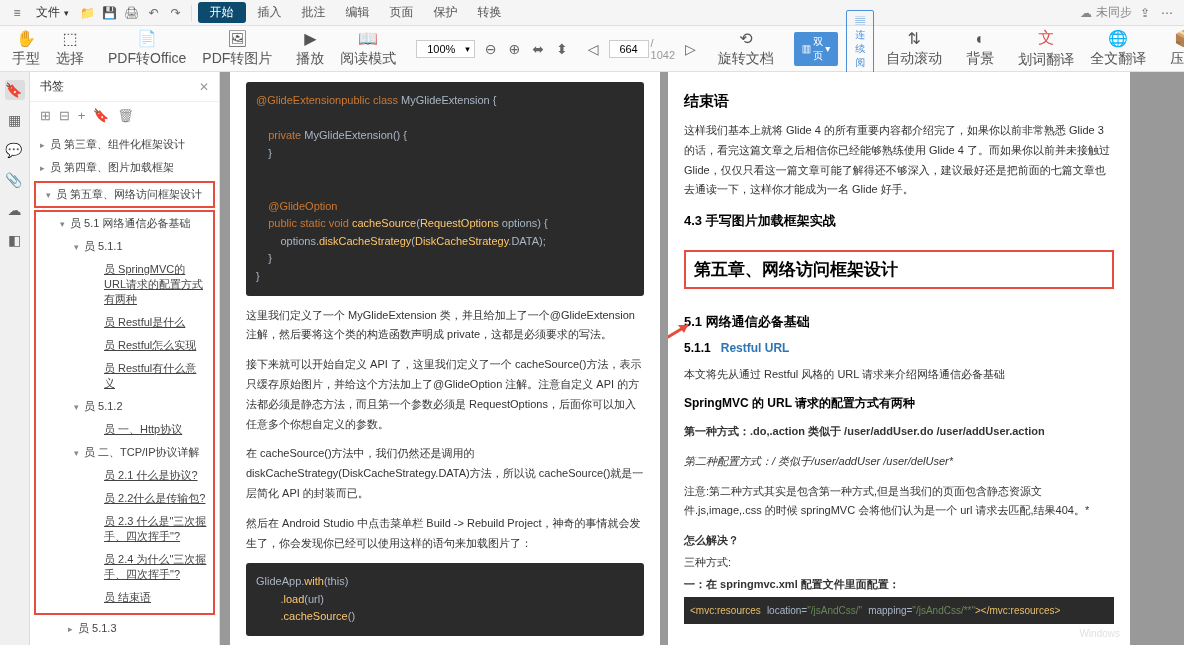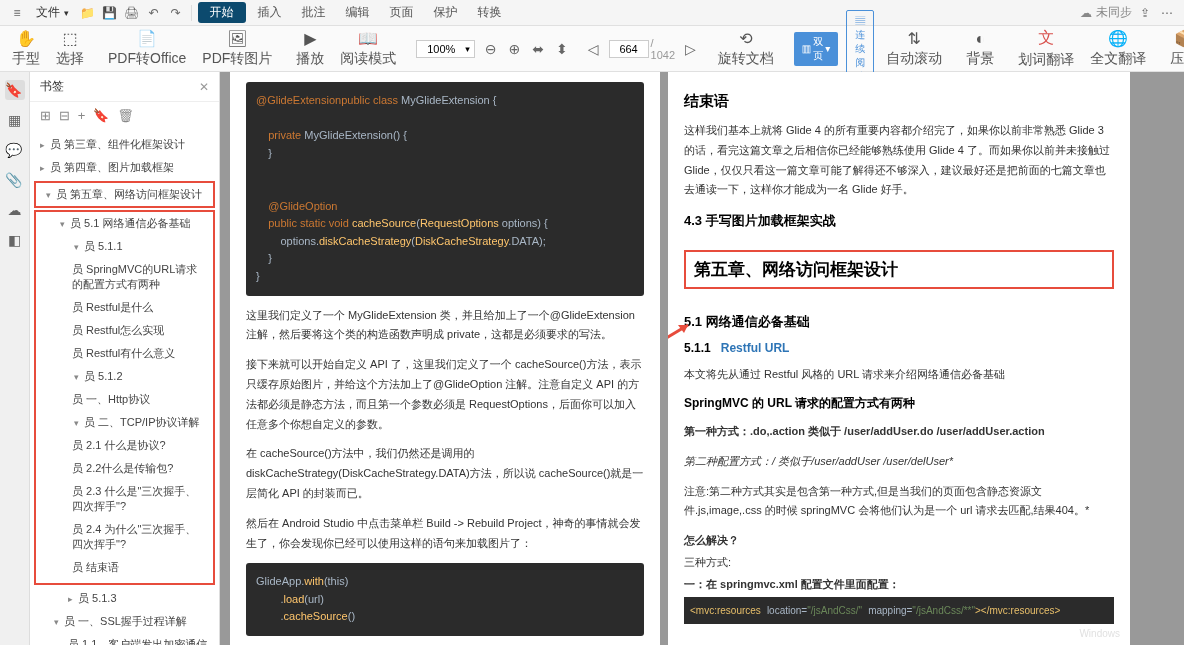--- a/index.html
+++ b/index.html
@@ -44,21 +44,21 @@
 .sidebar-header { display: flex; align-items: center; justify-content: space-between; padding: 6px 10px; border-bottom: 1px solid #eee; }
 .sidebar-title { font-size: 12px; color: #333; }
 .sidebar-close { color: #999; cursor: pointer; }
 .sidebar-tools { display: flex; gap: 8px; padding: 6px 10px; color: #888; font-size: 13px; }
 .bookmark-list { padding: 4px 0; }
 .bm-item { display: flex; align-items: center; padding: 4px 6px; color: #444; font-size: 11px; cursor: pointer; }
 .bm-item .arrow { width: 10px; font-size: 9px; color: #888; }
 .bm-item.l1 { padding-left: 10px; }
 .bm-item.l2 { padding-left: 24px; }
 .bm-item.l3 { padding-left: 38px; }
-.bm-item.l4 { padding-left: 36px; }
+.bm-item.l4 { padding-left: 68px; text-decoration: underline; }
 .red-box-1 { border: 2px solid #e74c3c; margin: 2px 4px; }
 .red-box-2 { border: 2px solid #e74c3c; margin: 2px 4px; padding-bottom: 4px; }
 
 
 .content { flex: 1; display: flex; background: #999; overflow: hidden; }
 .page-left { width: 430px; background: #fff; margin: 0 4px 0 10px; padding: 10px 16px; overflow-y: auto; }
 .page-right { width: 462px; background: #fff; margin: 0 10px 0 4px; padding: 10px 16px; overflow-y: auto; position: relative; }
 
 
 .code-block { background: #2b2b2b; color: #a9b7c6; font-family: Consolas, monospace; font-size: 11px; padding: 10px; border-radius: 3px; line-height: 1.6; white-space: pre; overflow-x: hidden; }

